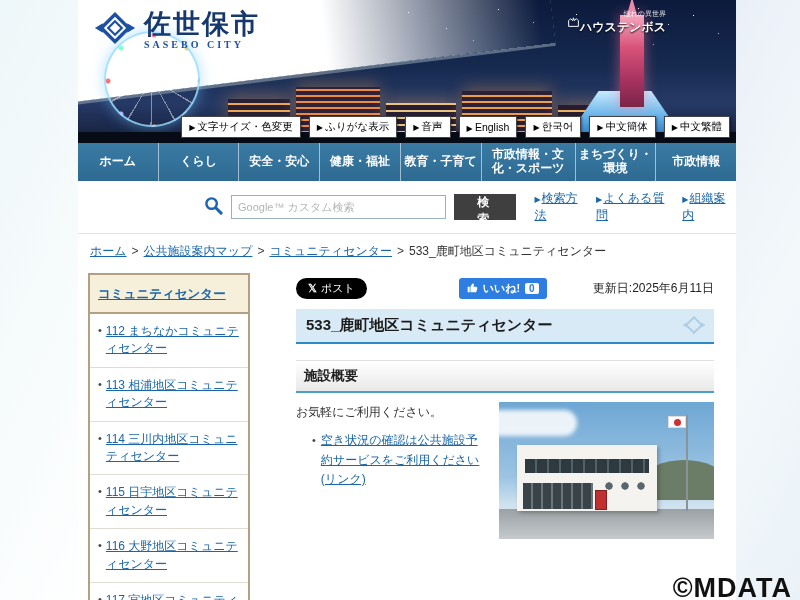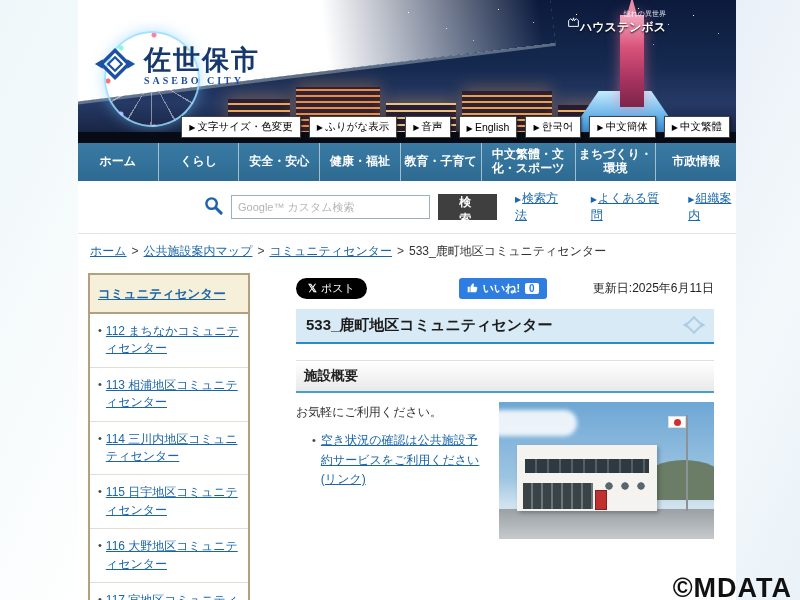--- a/index.html
+++ b/index.html
@@ -11,21 +11,21 @@
   
   .hero { position:relative; height:143px; overflow:hidden;
     background:linear-gradient(180deg,#0c1a3c 0%,#15294f 45%,#263a66 72%,#141d38 100%); }
   .stars { position:absolute; top:0; left:0; width:1px; height:1px; background:#fff;
     box-shadow:330px 12px #fff,368px 28px rgba(255,255,255,.8),420px 9px #fff,455px 22px rgba(255,255,255,.7),
       498px 14px #fff,530px 30px rgba(255,255,255,.75),560px 8px #fff,590px 24px rgba(255,255,255,.8),
       615px 15px #fff,640px 33px rgba(255,255,255,.7),395px 40px rgba(255,255,255,.6),575px 44px rgba(255,255,255,.6); }
   .swoosh { position:absolute; top:-78px; left:-130px; width:600px; height:158px;
     background:linear-gradient(90deg,#ffffff 62%,rgba(255,255,255,0) 98%);
     transform:rotate(-7deg); box-shadow:0 3px 0 rgba(150,165,180,.55); }
-  .logo { position:absolute; top:7px; left:16px; display:flex; align-items:center; gap:8px;margin-top:36px; }
+  .logo { position:absolute; top:7px; left:16px; display:flex; align-items:center; gap:8px; }
   .logo-text .jp { font-size:27px; font-weight:bold; color:#16386e; letter-spacing:2px; line-height:1.05; }
   .logo-text .en { font-size:10px; font-weight:bold; color:#1e50a2; letter-spacing:3px;
     font-family:"Liberation Serif", serif; }
   .htb { position:absolute; top:9px; right:70px; display:flex; align-items:center; color:#fff; }
   .htb .lines { display:flex; flex-direction:column; }
   .htb .tag { font-size:7px; opacity:.85; align-self:flex-end; }
   .htb .name { font-size:12px; font-weight:bold; text-shadow:0 1px 2px #000; }
 
   .wheel { position:absolute; left:26px; bottom:16px; width:96px; height:96px; border-radius:50%;
     border:2px solid rgba(150,220,255,.85); box-shadow:0 0 14px rgba(110,200,255,.5);
@@ -70,21 +70,21 @@
   .nav-item:last-child { border-right:none; }
   .nav-item.wide { flex:1.18; }
 
   
   .searchbar { display:flex; align-items:center; height:53px; padding-left:126px; gap:8px;
     background:#fff; border-bottom:1px solid #e3e3e3; }
   .search-input { width:220px; height:24px; border:1px solid #9ab0bd; font-size:11px; padding:0 6px; color:#333; }
   .search-input::placeholder { color:#b3b3b3; }
   .search-btn { height:26px; padding:0 12px; background:#3f3f3f; color:#fff; border:none;
     font-size:12px; font-weight:bold; letter-spacing:4px; cursor:pointer; font-family:"Liberation Sans", sans-serif; }
-  .search-links { display:flex; gap:28px; margin-left:10px; }
+  .search-links { display:flex; gap:8px; margin-left:10px; }
   .search-links a { font-size:12px; color:#1a66a8; text-decoration:underline; cursor:pointer; }
   .search-links a::before { content:"▶ "; font-size:8px; text-decoration:none; display:inline-block; margin-right:1px; }
 
   
   .breadcrumb { padding:9px 12px; font-size:12px; color:#333; background:#fff; }
   .breadcrumb a { color:#1a66a8; text-decoration:underline; cursor:pointer; }
   .breadcrumb .sep { margin:0 5px; color:#444; }
 
   
   .content { display:flex; padding:4px 22px 0 10px; background:#fff; align-items:flex-start; }
@@ -210,21 +210,21 @@
       <button>中文繁體</button>
     </div>
   </div>
 
   <div class="nav">
     <div class="nav-item">ホーム</div>
     <div class="nav-item">くらし</div>
     <div class="nav-item">安全・安心</div>
     <div class="nav-item">健康・福祉</div>
     <div class="nav-item">教育・子育て</div>
-    <div class="nav-item wide">中文繁體・文化・スポーツ</div>
+    <div class="nav-item wide">市政情報・文化・スポーツ</div>
     <div class="nav-item">まちづくり・環境</div>
     <div class="nav-item">市政情報</div>
   </div>
 
   <div class="searchbar">
     <span>
       <svg width="19" height="19" viewBox="0 0 20 20">
           <circle cx="8" cy="8" r="5.5" fill="none" stroke="#1e63ad" stroke-width="2.6"></circle>
           <line x1="12.6" y1="12.6" x2="18" y2="18" stroke="#1e63ad" stroke-width="3.2" stroke-linecap="round"></line>
         </svg>

